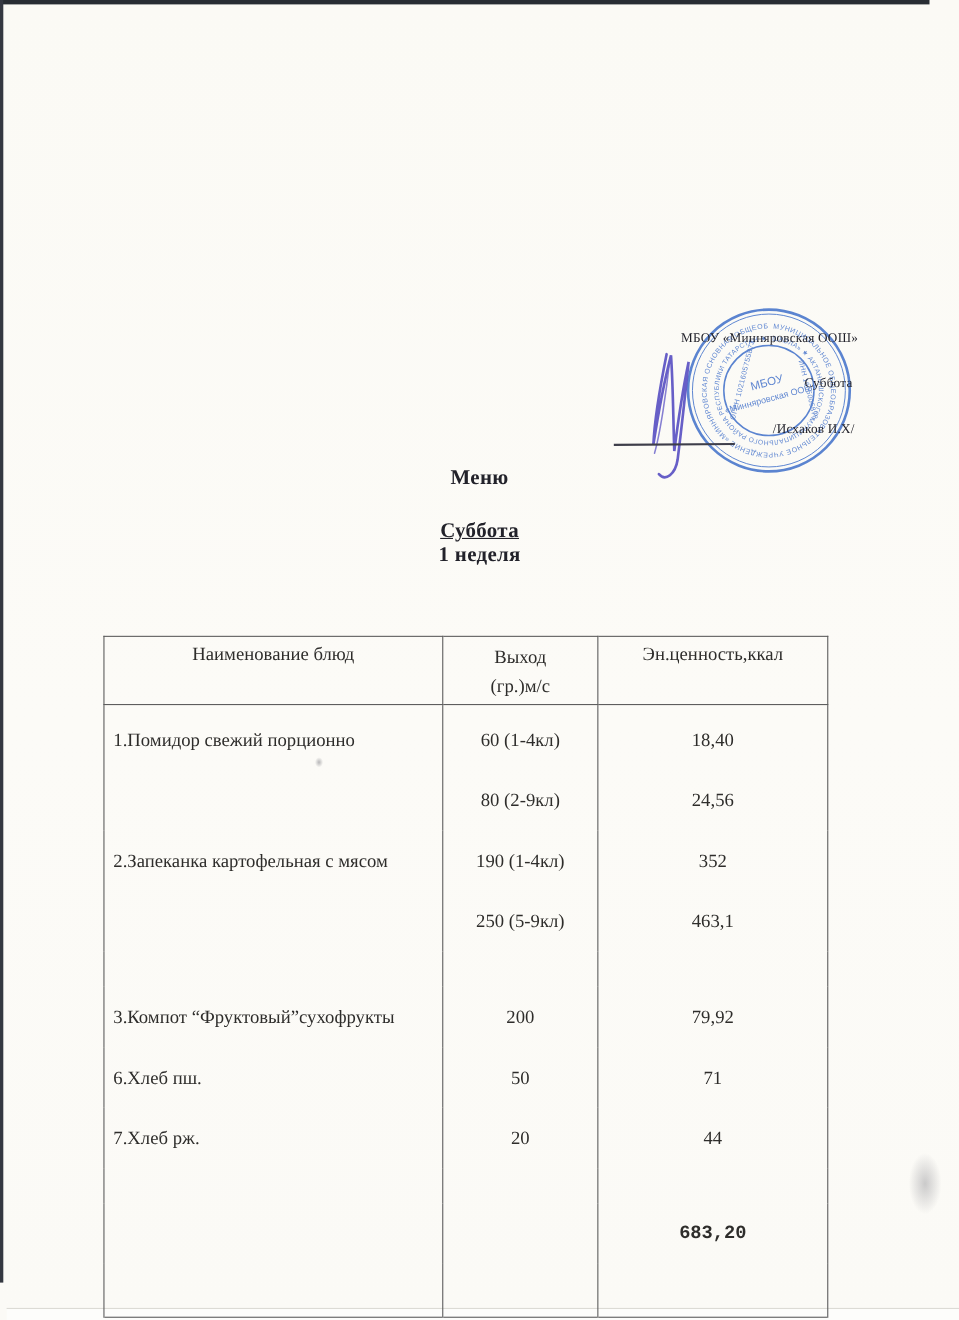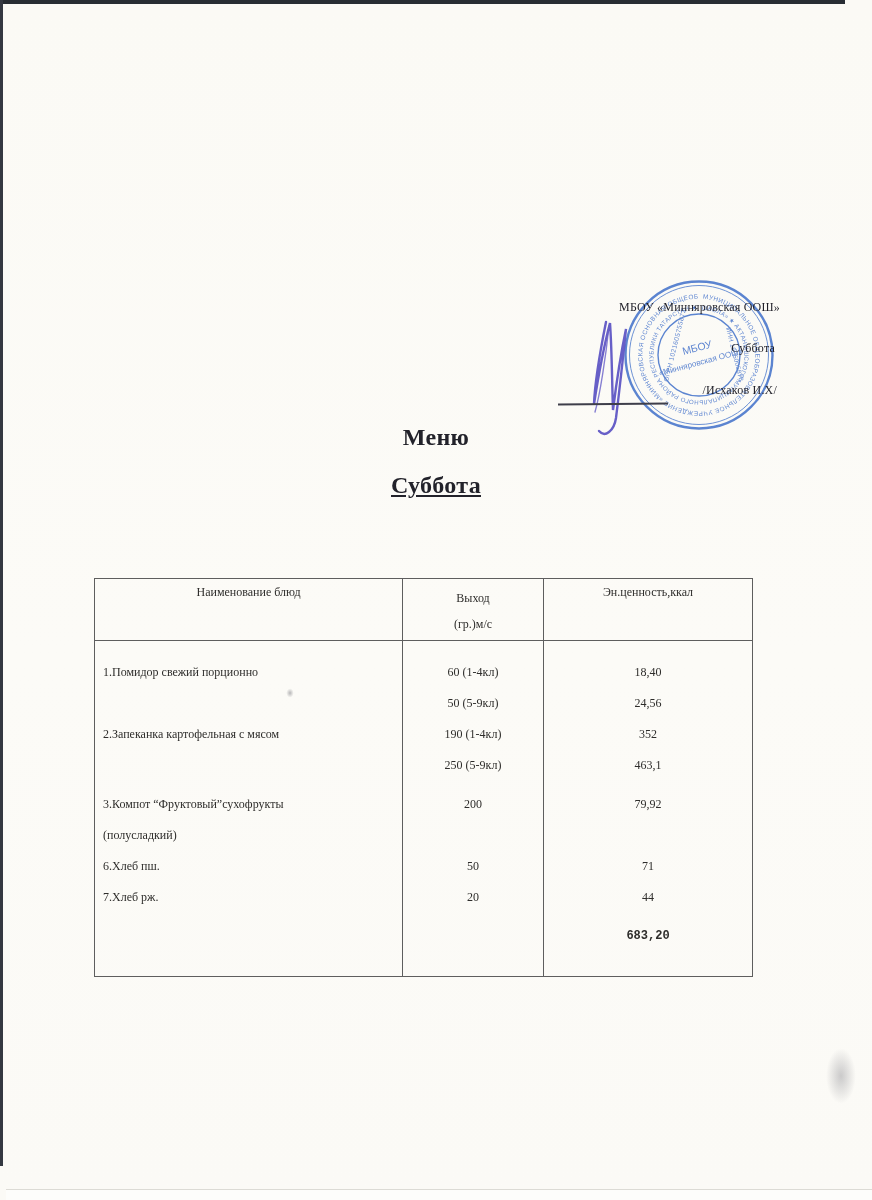--- a/index.html
+++ b/index.html
@@ -30,43 +30,43 @@
   .hdr-role { top:341px; right:97px; }
   .hdr-sign { top:383px; right:95px;padding-left:19px; }
   .sign-underline { position:absolute; left:558px; top:403px; width:110px; height:1.6px; background:#3e3e4a; transform:rotate(-.4deg); }
 
   
   .stamp { position:absolute; left:622px; top:278px; width:154px; height:154px; opacity:.85; }
   
   .signature { position:absolute; left:540px; top:300px; width:160px; height:160px; }
 
   
-  .title-line { position:absolute; left:0; width:872px; text-align:center; font-weight:bold; font-size:24px; color:#22222a; letter-spacing:.3px; }
+  .title-line { position:absolute; left:0; width:872px; text-align:center; font-weight:bold; font-size:19px; color:#22222a; letter-spacing:.3px; }
   .t-menu { top:424px; }
   .t-day  { top:472px;text-decoration:underline; }
   .t-week { top:494px; }
   .t-grades { top:535px; }
 
   
   .menu-table {
     position:absolute; left:94px; top:578px; width:658px; height:262px;
     border-collapse:collapse; table-layout:fixed;
-    font-size:12px; color:#2e2d2b;
+    font-size:17px; color:#2e2d2b;
   }
   .menu-table col.c1 { width:308px; }
   .menu-table col.c2 { width:141px; }
   .menu-table col.c3 { width:209px; }
   .menu-table thead th {
     font-weight:normal; vertical-align:top; padding-top:6px;
     border:1px solid #5e5e5e; height:54px; text-align:center;
   }
   .menu-table thead .two-line span { display:block; line-height:26px; }
   .menu-table tbody td {
     border-left:1px solid #5e5e5e; border-right:1px solid #5e5e5e;
-    padding:4px; line-height:23px; vertical-align:top;
+    padding:16px; line-height:23px; vertical-align:top;
   }
   .menu-table { border:1px solid #5e5e5e; }
   .menu-table tbody tr:first-child td { padding-top:20px; }
   .menu-table td.c-name { text-align:left; padding-left:8px; }
   .menu-table td.c-out, .menu-table td.c-kcal { text-align:center; }
   .menu-table td.bold { font-weight:bold;font-family:Liberation Mono, monospace; }
   .menu-table tr.spacer td { height:16px; }
 </style>
 </head>
 <body>
@@ -112,20 +112,21 @@
     </g>
   </svg>
 
   <div class="hdr-line hdr-org">МБОУ «Минняровская ООШ»</div>
   <div class="hdr-line hdr-role">Суббота</div>
   <div class="hdr-line hdr-sign">/Исхаков И.Х/</div>
   <div class="sign-underline"></div>
 
   <div class="title-line t-menu">Меню</div>
   <div class="title-line t-day">Суббота</div>
+  <div class="title-line t-week">1 неделя</div>
 
   <table class="menu-table">
     <colgroup>
         <col class="c1">
         <col class="c2">
         <col class="c3">
       </colgroup>
     <thead>
       <tr>
         <th>Наименование блюд</th>
@@ -138,21 +139,21 @@
     </thead>
     <tbody>
 
       <tr>
         <td class="c-name">1.Помидор свежий порционно</td>
         <td class="c-out">60 (1-4кл)</td>
         <td class="c-kcal">18,40</td>
       </tr>
         <tr>
         <td class="c-name"></td>
-        <td class="c-out">50 (5-9кл)</td>
+        <td class="c-out">80 (2-9кл)</td>
         <td class="c-kcal">24,56</td>
       </tr>
         <tr>
         <td class="c-name">2.Запеканка картофельная с мясом</td>
         <td class="c-out">190 (1-4кл)</td>
         <td class="c-kcal">352</td>
       </tr>
         <tr>
         <td class="c-name"></td>
         <td class="c-out">250 (5-9кл)</td>
@@ -160,25 +161,20 @@
       </tr>
         <tr>
         <td class="c-name"></td>
         <td class="c-out"></td>
         <td class="c-kcal"></td>
       </tr>
         <tr>
         <td class="c-name">3.Компот “Фруктовый”сухофрукты</td>
         <td class="c-out">200</td>
         <td class="c-kcal">79,92</td>
-      </tr>
-        <tr>
-        <td class="c-name">(полусладкий)</td>
-        <td class="c-out"></td>
-        <td class="c-kcal"></td>
       </tr>
         <tr>
         <td class="c-name">6.Хлеб пш.</td>
         <td class="c-out">50</td>
         <td class="c-kcal">71</td>
       </tr>
         <tr>
         <td class="c-name">7.Хлеб рж.</td>
         <td class="c-out">20</td>
         <td class="c-kcal">44</td>

